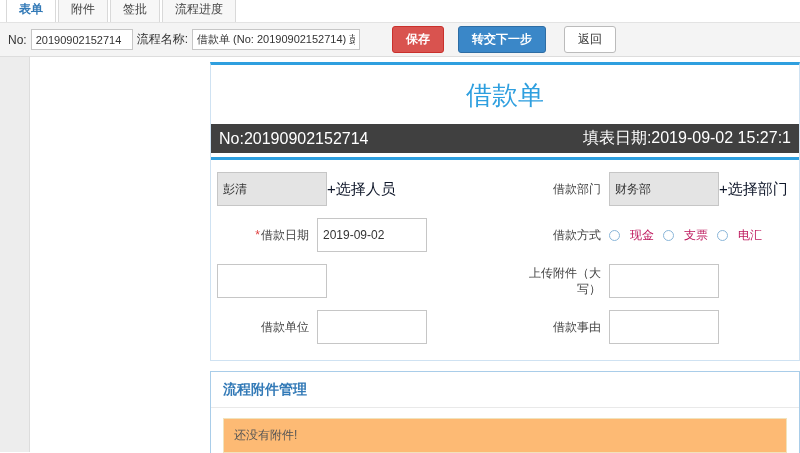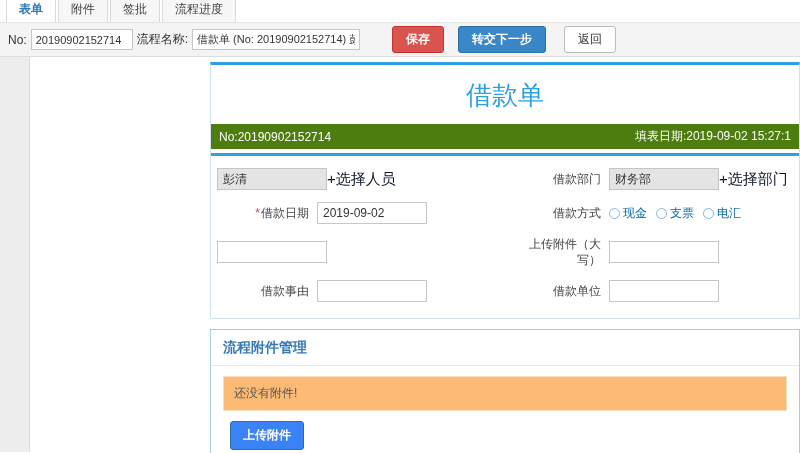--- a/index.html
+++ b/index.html
@@ -28,34 +28,34 @@
 
   
   .workspace { position: relative; height: 395px; }
   .left-strip { position: absolute; left: 0; top: 0; bottom: 0; width: 30px;
     background: #ededed; border-right: 1px solid #ddd; }
   .main { position: absolute; left: 210px; top: 5px; width: 590px; }
 
   
   .form-panel { border: 1px solid #cfe2f2; border-top: 3px solid #2e9fdf; background: #fff; }
   .form-title { text-align: center; color: #2e9fdf; font-size: 26px; font-weight: normal; padding: 13px 0 11px; }
-  .info-bar { display: flex; justify-content: space-between; align-items: center; background: #4d7c0f;
-    color: #fff; font-size: 12px; padding: 4px 8px; white-space: nowrap; overflow: hidden; }
+  .info-bar { display: flex; justify-content: space-between; align-items: center; background: #404040;
+    color: #fff; font-size: 16px; padding: 4px 8px; white-space: nowrap; overflow: hidden; }
   .blue-rule { height: 3px; background: #2e9fdf; margin-top: 4px; }
   .fields { display: grid; grid-template-columns: 1fr 1fr; padding: 6px 2px 10px; }
   .frow { display: flex; align-items: center; padding: 6px 4px; }
   .flabel { width: 92px; min-width: 92px; text-align: right; font-size: 12px; color: #444;
     margin-right: 8px; line-height: 1.35; }
   .req { color: #e03e3e; margin-right: 1px; }
-  .finput { height: 22px; width: 110px; border: 1px solid #c6c6c6; background: #fff; padding: 0 5px;
+  .finput { height: 34px; width: 110px; border: 1px solid #c6c6c6; background: #fff; padding: 0 5px;
     font-size: 12px; font-family: inherit; color: #333; }
   .finput.ro { background: #e4e4e4; }
   .pick-link { color: #0f172a; font-size: 15px; text-decoration: none; white-space: nowrap; }
-  .radio-opt { display: inline-flex; align-items: center; gap: 3px; margin-right: 9px;
-    color: #0369a1; font-size: 12px; cursor: pointer; }
+  .radio-opt { display: inline-flex; align-items: center; gap: 10px; margin-right: 9px;
+    color: #be185d; font-size: 12px; cursor: pointer; }
   .radio-circle { width: 11px; height: 11px; border: 1px solid #8ab6d9; border-radius: 50%;
     background: #fff; display: inline-block; }
 
   
   .attach-panel { margin-top: 10px; border: 1px solid #a9cde9; background: #fff; }
   .attach-title { color: #337ab7; font-weight: bold; font-size: 14px; padding: 9px 12px 8px;
     border-bottom: 1px solid #e9e9e9; }
   .attach-empty { margin: 10px 12px; padding: 8px 10px; background: #fdba74; border: 1px solid #f1e3bd;
     font-size: 12px; color: #555; }
   .btn-upload { display: inline-block; margin: 0 19px 12px; background: #3b82f6; border: 1px solid #2e6da4;
@@ -129,25 +129,25 @@
 
         <div class="frow">
           <input class="finput" type="text" style="">
         </div>
         <div class="frow">
           <div class="flabel"><span>上传附件（大写）</span></div>
           <input class="finput" type="text" style="">
         </div>
 
         <div class="frow">
-          <div class="flabel"><span>借款事由</span></div>
+          <div class="flabel"><span>借款单位</span></div>
           <input class="finput" type="text" style="">
         </div>
         <div class="frow">
-          <div class="flabel"><span>借款单位</span></div>
+          <div class="flabel"><span>借款事由</span></div>
           <input class="finput" type="text" style="">
         </div>
       </div>
     </div>
 
     <div class="attach-panel">
       <div class="attach-title">流程附件管理</div>
       <div class="attach-empty">还没有附件!</div>
       <button class="btn-upload">上传附件</button>
     </div>

